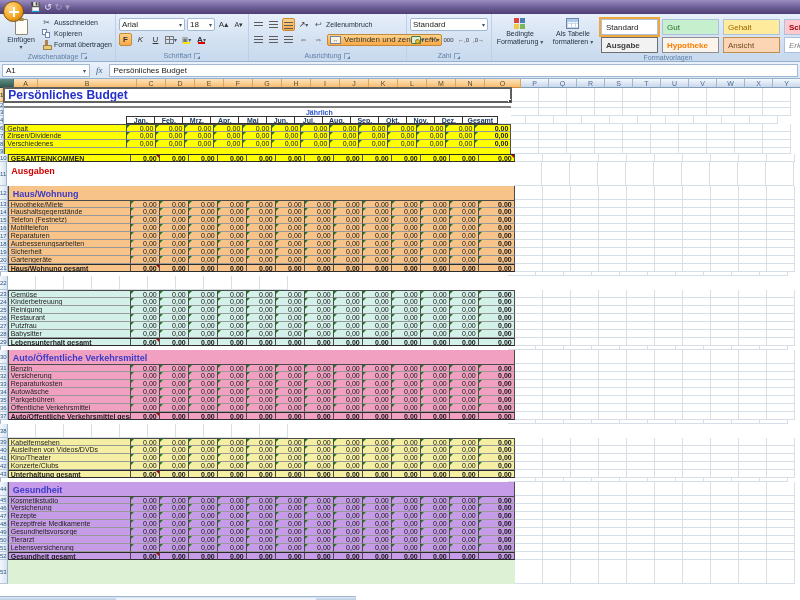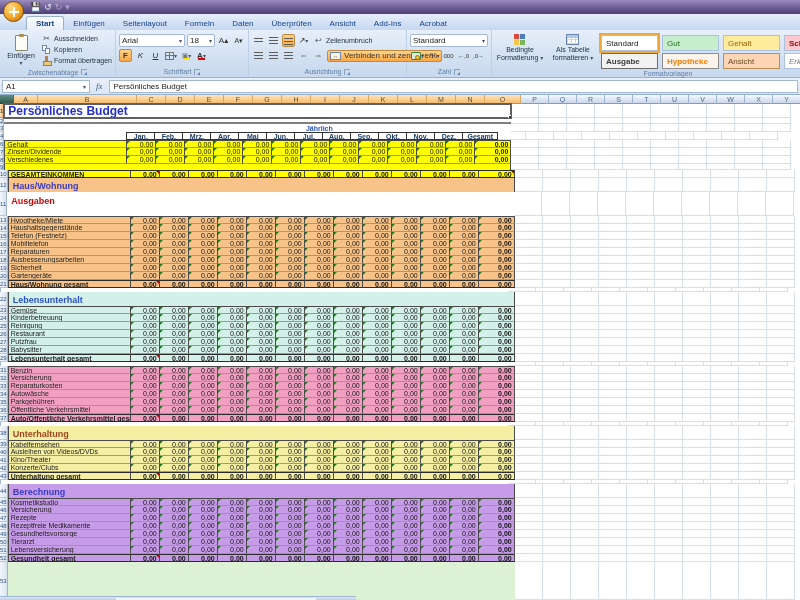--- a/index.html
+++ b/index.html
@@ -131,31 +131,20 @@
         <span class="pane"></span>
       </div>
     <div class="qat">
       <span class="qbtn">💾</span>
       <span class="qbtn">↺</span>
       <span class="qbtn dim">↻</span>
       <span class="qbtn dim">▾</span>
     </div>
   </div>
 
-  <div class="tabstrip" id="tabstrip">
-      <div class="rtab active">Start</div>
-      <div class="rtab">Einfügen</div>
-      <div class="rtab">Seitenlayout</div>
-      <div class="rtab">Formeln</div>
-      <div class="rtab">Daten</div>
-      <div class="rtab">Überprüfen</div>
-      <div class="rtab">Ansicht</div>
-      <div class="rtab">Add-Ins</div>
-      <div class="rtab">Acrobat</div>
-    </div>
 
   <div class="ribbon">
 
     <div class="rgroup" style="width:119px">
       <div class="gbody">
         <div class="bigbtn">
           <span class="clip-icon"></span>
           <span>Einfügen</span>
           <span class="da">▾</span>
         </div>
@@ -550,37 +539,37 @@
         <div class="gc emp" style="width: 28px;"></div>
         <div class="gc emp" style="width: 28px;"></div>
         <div class="gc emp" style="width: 28px;"></div>
         <div class="gc emp" style="width: 28px;"></div>
         <div class="gc emp" style="width: 28px;"></div>
         <div class="gc emp" style="width: 28px;"></div>
         <div class="gc emp" style="width: 28px;"></div>
         <div class="gc emp" style="width: 28px;"></div>
         <div class="gc emp" style="width: 28px;"></div>
       </div>
+      <div class="gr" style="height: 24px;">
+        <div class="gc gut">11</div>
+        <div class="gc span headtext" style="width: 507px; color: rgb(210, 0, 0); align-items: flex-start; padding-top: 4px;">Ausgaben</div>
+        <div class="gc emp" style="width: 28px;"></div>
+        <div class="gc emp" style="width: 28px;"></div>
+        <div class="gc emp" style="width: 28px;"></div>
+        <div class="gc emp" style="width: 28px;"></div>
+        <div class="gc emp" style="width: 28px;"></div>
+        <div class="gc emp" style="width: 28px;"></div>
+        <div class="gc emp" style="width: 28px;"></div>
+        <div class="gc emp" style="width: 28px;"></div>
+        <div class="gc emp" style="width: 28px;"></div>
+        <div class="gc emp" style="width: 28px;"></div>
+      </div>
       <div class="gr" style="height: 14px;">
         <div class="gc gut">12</div>
         <div class="gc span secttext" style="width: 507px; background: rgb(248, 195, 136); color: rgb(58, 58, 200);">Haus/Wohnung</div>
-        <div class="gc emp" style="width: 28px;"></div>
-        <div class="gc emp" style="width: 28px;"></div>
-        <div class="gc emp" style="width: 28px;"></div>
-        <div class="gc emp" style="width: 28px;"></div>
-        <div class="gc emp" style="width: 28px;"></div>
-        <div class="gc emp" style="width: 28px;"></div>
-        <div class="gc emp" style="width: 28px;"></div>
-        <div class="gc emp" style="width: 28px;"></div>
-        <div class="gc emp" style="width: 28px;"></div>
-        <div class="gc emp" style="width: 28px;"></div>
-      </div>
-      <div class="gr" style="height: 24px;">
-        <div class="gc gut">11</div>
-        <div class="gc span headtext" style="width: 507px; color: rgb(210, 0, 0); align-items: flex-start; padding-top: 4px;">Ausgaben</div>
         <div class="gc emp" style="width: 28px;"></div>
         <div class="gc emp" style="width: 28px;"></div>
         <div class="gc emp" style="width: 28px;"></div>
         <div class="gc emp" style="width: 28px;"></div>
         <div class="gc emp" style="width: 28px;"></div>
         <div class="gc emp" style="width: 28px;"></div>
         <div class="gc emp" style="width: 28px;"></div>
         <div class="gc emp" style="width: 28px;"></div>
         <div class="gc emp" style="width: 28px;"></div>
         <div class="gc emp" style="width: 28px;"></div>
@@ -837,21 +826,20 @@
         <div class="gc emp" style="width: 28px;"></div>
         <div class="gc emp" style="width: 28px;"></div>
         <div class="gc emp" style="width: 28px;"></div>
         <div class="gc emp" style="width: 28px;"></div>
         <div class="gc emp" style="width: 28px;"></div>
         <div class="gc emp" style="width: 28px;"></div>
         <div class="gc emp" style="width: 28px;"></div>
       </div>
       <div class="gr" style="height: 14px;">
         <div class="gc gut">22</div>
-        <div class="gc span secttext" style="width: 507px; background: rgb(211, 240, 233); color: rgb(43, 82, 200);">Lebensunterhalt</div>
         <div class="gc emp" style="width: 28px;"></div>
         <div class="gc emp" style="width: 28px;"></div>
         <div class="gc emp" style="width: 28px;"></div>
         <div class="gc emp" style="width: 28px;"></div>
         <div class="gc emp" style="width: 28px;"></div>
         <div class="gc emp" style="width: 28px;"></div>
         <div class="gc emp" style="width: 28px;"></div>
         <div class="gc emp" style="width: 28px;"></div>
         <div class="gc emp" style="width: 28px;"></div>
         <div class="gc emp" style="width: 28px;"></div>
@@ -1052,20 +1040,34 @@
         <div class="gc emp" style="width: 28px;"></div>
         <div class="gc emp" style="width: 28px;"></div>
         <div class="gc emp" style="width: 28px;"></div>
         <div class="gc emp" style="width: 28px;"></div>
         <div class="gc emp" style="width: 28px;"></div>
         <div class="gc emp" style="width: 28px;"></div>
         <div class="gc emp" style="width: 28px;"></div>
         <div class="gc emp" style="width: 28px;"></div>
         <div class="gc emp" style="width: 28px;"></div>
       </div>
+      <div class="gr" style="height: 14px;">
+        <div class="gc gut">30</div>
+        <div class="gc span secttext" style="width: 507px; background: rgb(242, 160, 194); color: rgb(58, 58, 200);">Auto/Öffentliche Verkehrsmittel</div>
+        <div class="gc emp" style="width: 28px;"></div>
+        <div class="gc emp" style="width: 28px;"></div>
+        <div class="gc emp" style="width: 28px;"></div>
+        <div class="gc emp" style="width: 28px;"></div>
+        <div class="gc emp" style="width: 28px;"></div>
+        <div class="gc emp" style="width: 28px;"></div>
+        <div class="gc emp" style="width: 28px;"></div>
+        <div class="gc emp" style="width: 28px;"></div>
+        <div class="gc emp" style="width: 28px;"></div>
+        <div class="gc emp" style="width: 28px;"></div>
+      </div>
       <div class="gr ft" style="height: 8px;">
         <div class="gc gut">31</div>
         <div class="gc cellL" style="width: 123px; background: rgb(242, 160, 194);">Benzin</div>
         <div class="gc cellV gmark" style="width: 29px; background: rgb(242, 160, 194);">0,00</div>
         <div class="gc cellV gmark" style="width: 29px; background: rgb(242, 160, 194);">0,00</div>
         <div class="gc cellV gmark" style="width: 29px; background: rgb(242, 160, 194);">0,00</div>
         <div class="gc cellV gmark" style="width: 29px; background: rgb(242, 160, 194);">0,00</div>
         <div class="gc cellV gmark" style="width: 29px; background: rgb(242, 160, 194);">0,00</div>
         <div class="gc cellV gmark" style="width: 29px; background: rgb(242, 160, 194);">0,00</div>
         <div class="gc cellV gmark" style="width: 29px; background: rgb(242, 160, 194);">0,00</div>
@@ -1257,21 +1259,20 @@
         <div class="gc emp" style="width: 28px;"></div>
         <div class="gc emp" style="width: 28px;"></div>
         <div class="gc emp" style="width: 28px;"></div>
         <div class="gc emp" style="width: 28px;"></div>
         <div class="gc emp" style="width: 28px;"></div>
         <div class="gc emp" style="width: 28px;"></div>
         <div class="gc emp" style="width: 28px;"></div>
       </div>
       <div class="gr" style="height: 14px;">
         <div class="gc gut">38</div>
-        <div class="gc span secttext" style="width: 507px; background: rgb(244, 239, 162); color: rgb(163, 67, 31);">Unterhaltung</div>
         <div class="gc emp" style="width: 28px;"></div>
         <div class="gc emp" style="width: 28px;"></div>
         <div class="gc emp" style="width: 28px;"></div>
         <div class="gc emp" style="width: 28px;"></div>
         <div class="gc emp" style="width: 28px;"></div>
         <div class="gc emp" style="width: 28px;"></div>
         <div class="gc emp" style="width: 28px;"></div>
         <div class="gc emp" style="width: 28px;"></div>
         <div class="gc emp" style="width: 28px;"></div>
         <div class="gc emp" style="width: 28px;"></div>
@@ -1420,21 +1421,21 @@
         <div class="gc emp" style="width: 28px;"></div>
         <div class="gc emp" style="width: 28px;"></div>
         <div class="gc emp" style="width: 28px;"></div>
         <div class="gc emp" style="width: 28px;"></div>
         <div class="gc emp" style="width: 28px;"></div>
         <div class="gc emp" style="width: 28px;"></div>
         <div class="gc emp" style="width: 28px;"></div>
       </div>
       <div class="gr" style="height: 14px;">
         <div class="gc gut">44</div>
-        <div class="gc span secttext" style="width: 507px; background: rgb(198, 155, 231); color: rgb(58, 58, 200);">Berechnung</div>
+        <div class="gc span secttext" style="width: 507px; background: rgb(198, 155, 231); color: rgb(58, 58, 200);">Gesundheit</div>
         <div class="gc emp" style="width: 28px;"></div>
         <div class="gc emp" style="width: 28px;"></div>
         <div class="gc emp" style="width: 28px;"></div>
         <div class="gc emp" style="width: 28px;"></div>
         <div class="gc emp" style="width: 28px;"></div>
         <div class="gc emp" style="width: 28px;"></div>
         <div class="gc emp" style="width: 28px;"></div>
         <div class="gc emp" style="width: 28px;"></div>
         <div class="gc emp" style="width: 28px;"></div>
         <div class="gc emp" style="width: 28px;"></div>

